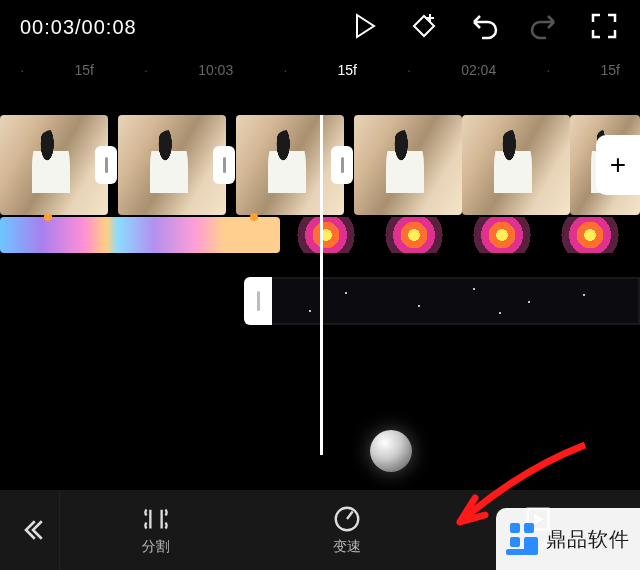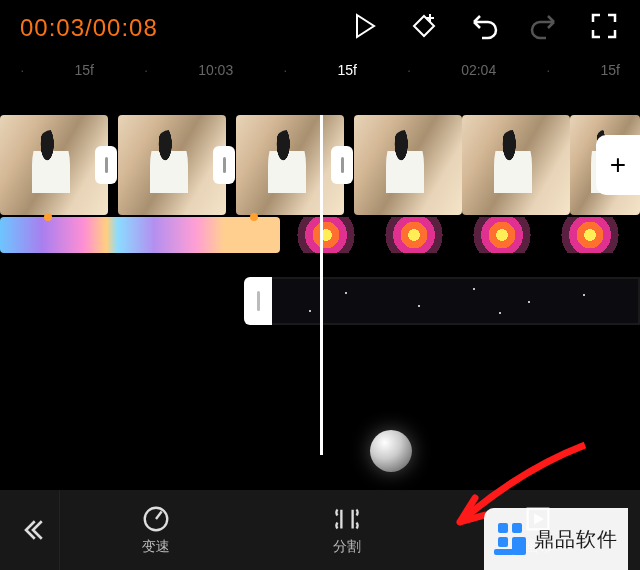--- a/index.html
+++ b/index.html
@@ -14,21 +14,21 @@
   }
 
   
   .top-bar {
     height: 55px;
     display: flex;
     align-items: center;
     justify-content: space-between;
     padding: 0 20px;
   }
-  .time-text { font-size: 24px; color: #f97316; letter-spacing: 1px; }
+  .time-text { font-size: 20px; color: #ffffff; letter-spacing: 1px; }
   .top-icons { display: flex; align-items: center; gap: 28px; }
   .top-icons svg, .top-icons .iw { width: 32px; height: 32px; }
 
   
   .ruler {
     height: 30px;
     display: flex;
     align-items: center;
     justify-content: space-between;
     padding: 0 20px;
@@ -240,21 +240,21 @@
     gap: 4px;
     height: 80px;
     color: #bbb;
     font-size: 14px;
   }
   .tool svg { width: 30px; height: 30px; }
 
   
   .watermark {
     position: absolute;
-    right: 12px;
+    right: 0;
     bottom: 0;
     height: 62px;
     display: flex;
     align-items: center;
     gap: 4px;
     background: rgba(255,255,255,0.95);
     padding: 4px 10px 4px 6px;
     border-radius: 10px 0 0 0;
     z-index: 30;
   }
@@ -387,30 +387,30 @@
 </div>
 
 <div class="toolbar">
   <div class="back-wrap">
     <svg width="28" height="28" viewBox="0 0 32 32" fill="none" stroke="#ddd" stroke-width="3">
       <path d="M18 6 L8 16 L18 26 M26 6 L16 16 L26 26"></path>
     </svg>
   </div>
   <div class="tool">
     <svg viewBox="0 0 32 32" fill="none" stroke="#ddd" stroke-width="2.5">
+      <path d="M10 6 L10 26 M22 6 L22 26 M6 6 A4 4 0 0 0 6 12 M6 20 A4 4 0 0 0 6 26 M26 6 A4 4 0 0 1 26 12 M26 20 A4 4 0 0 1 26 26"></path>
+    </svg>
+    <span>分割</span>
+  </div>
+  <div class="tool">
+    <svg viewBox="0 0 32 32" fill="none" stroke="#ddd" stroke-width="2.5">
       <circle cx="16" cy="16" r="12"></circle>
       <path d="M16 16 L22 8"></path>
     </svg>
     <span>变速</span>
-  </div>
-  <div class="tool">
-    <svg viewBox="0 0 32 32" fill="none" stroke="#ddd" stroke-width="2.5">
-      <path d="M10 6 L10 26 M22 6 L22 26 M6 6 A4 4 0 0 0 6 12 M6 20 A4 4 0 0 0 6 26 M26 6 A4 4 0 0 1 26 12 M26 20 A4 4 0 0 1 26 26"></path>
-    </svg>
-    <span>分割</span>
   </div>
   <div class="tool">
     <svg viewBox="0 0 32 32" fill="none" stroke="#ddd" stroke-width="2.5">
       <rect x="5" y="5" width="22" height="22"></rect>
       <path d="M13 12 L20 16 L13 20 Z" fill="#ddd"></path>
     </svg>
     <span>画布</span>
   </div>
 </div>
 

